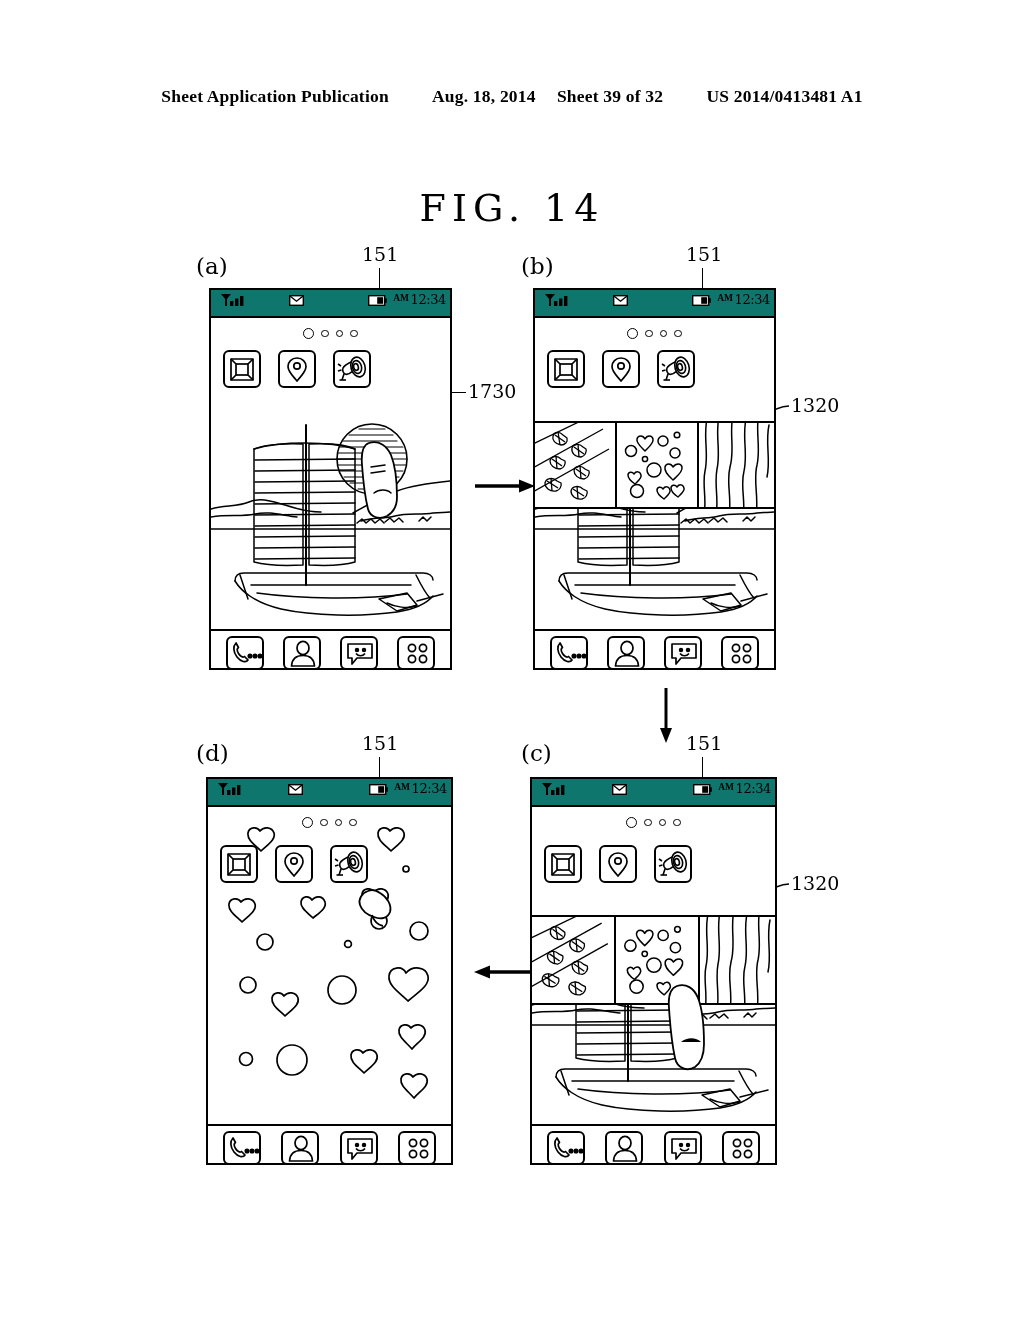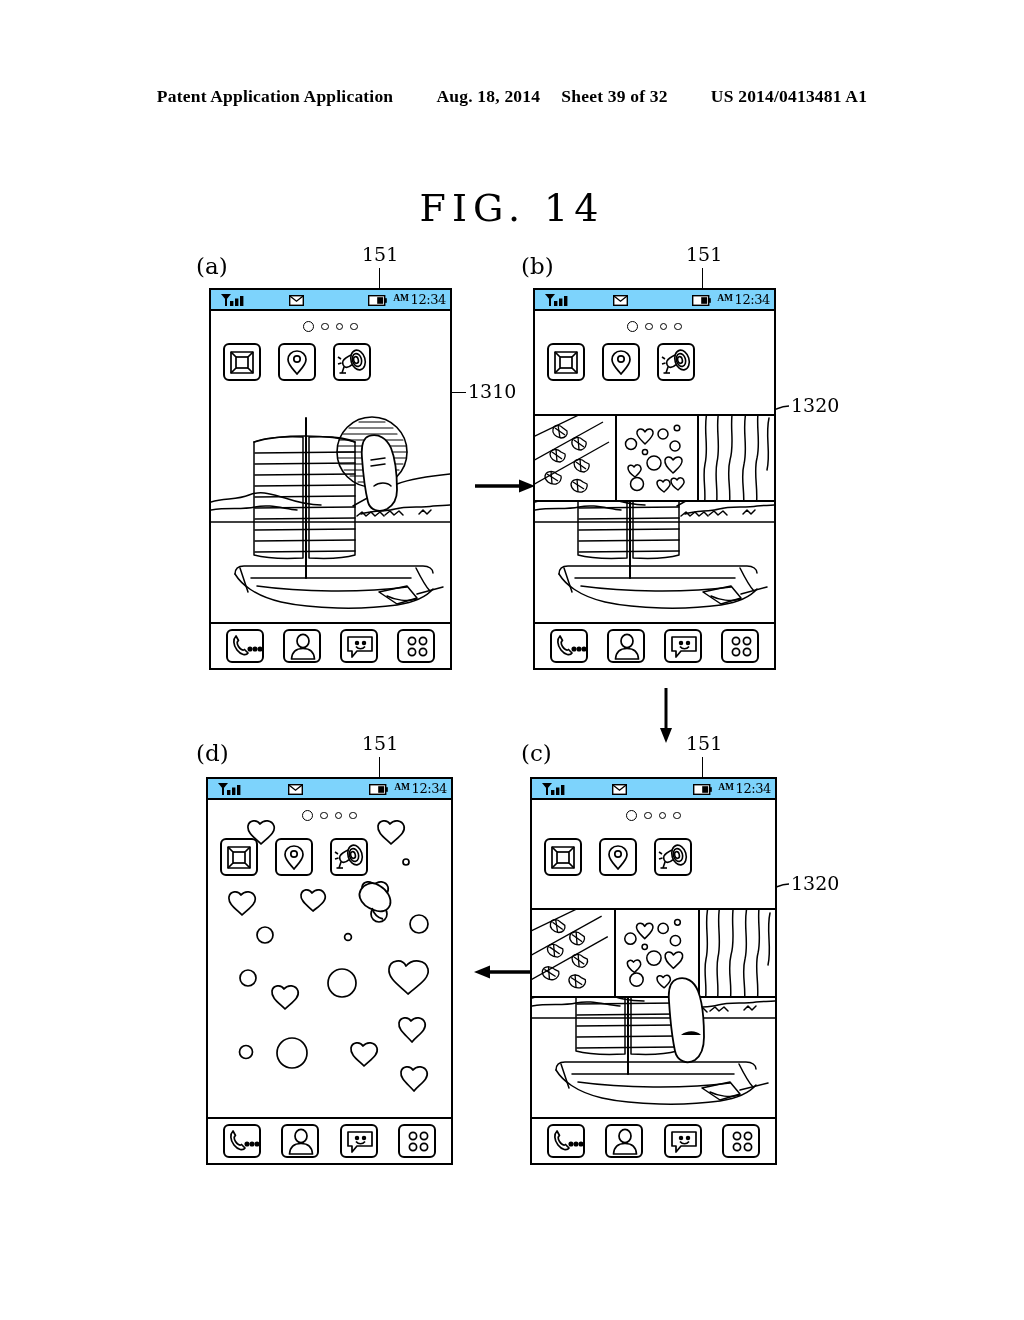--- a/index.html
+++ b/index.html
@@ -77,24 +77,24 @@
   
   .phone {
     position: absolute;
     box-sizing: border-box;
     border: 2.2px solid #000;
     background: #fff;
     overflow: hidden;
   }
   .statusbar {
     position: relative;
-    height: 21px;
+    height: 28px;
     box-sizing: border-box;
     border-bottom: 2.2px solid #000;
-    background: #7dd3fc;
+    background: #0f766e;
   }
   .sb-signal {
     position: absolute;
     left: 9px;
     top: 3px;
   }
   .sb-mail {
     position: absolute;
     left: 50%;
     margin-left: -42px;
@@ -203,39 +203,39 @@
     position: absolute;
   }
 
   svg { display: block; overflow: visible; }
   .ink { fill: none; stroke: #000; }
 </style>
 </head>
 <body>
 
 <div id="pub-header">
-  <span>Patent Application Application</span>
+  <span>Sheet Application Publication</span>
   <span class="hdr-gap-a"></span>
   <span>Aug. 18, 2014</span>
   <span class="hdr-gap-b"></span>
   <span>Sheet 39 of 32</span>
   <span class="hdr-gap-c"></span>
   <span>US 2014/0413481 A1</span>
 </div>
 
 <div id="fig-title">FIG.  14</div>
 
 <div class="panel" style="left:0;top:0;">
 
   <div class="panel-letter" style="left:196px;top:255px;">(a)</div>
 
   <div class="ref-label" style="left:362px;top:245px;">151</div>
   <div class="leader-v" style="left:379px;top:268px;height:22px;"></div>
 
-  <div class="ref-label" style="left:468px;top:382px;">1310</div>
+  <div class="ref-label" style="left:468px;top:382px;">1730</div>
   <div class="leader-h" style="left:437px;top:392px;width:29px;"></div>
 
   <div class="phone" style="left:209px;top:288px;width:243px;height:382px;">
 
     <div class="statusbar">
       <svg class="sb-signal" width="30" height="14" viewBox="0 0 30 14">
         <path d="M1 1 L11 1 L6 7 Z" fill="#000"></path>
         <rect x="5" y="6" width="2" height="7" fill="#000"></rect>
         <rect x="10" y="8" width="3.4" height="5" fill="#000"></rect>
         <rect x="15" y="5.5" width="3.4" height="7.5" fill="#000"></rect>

